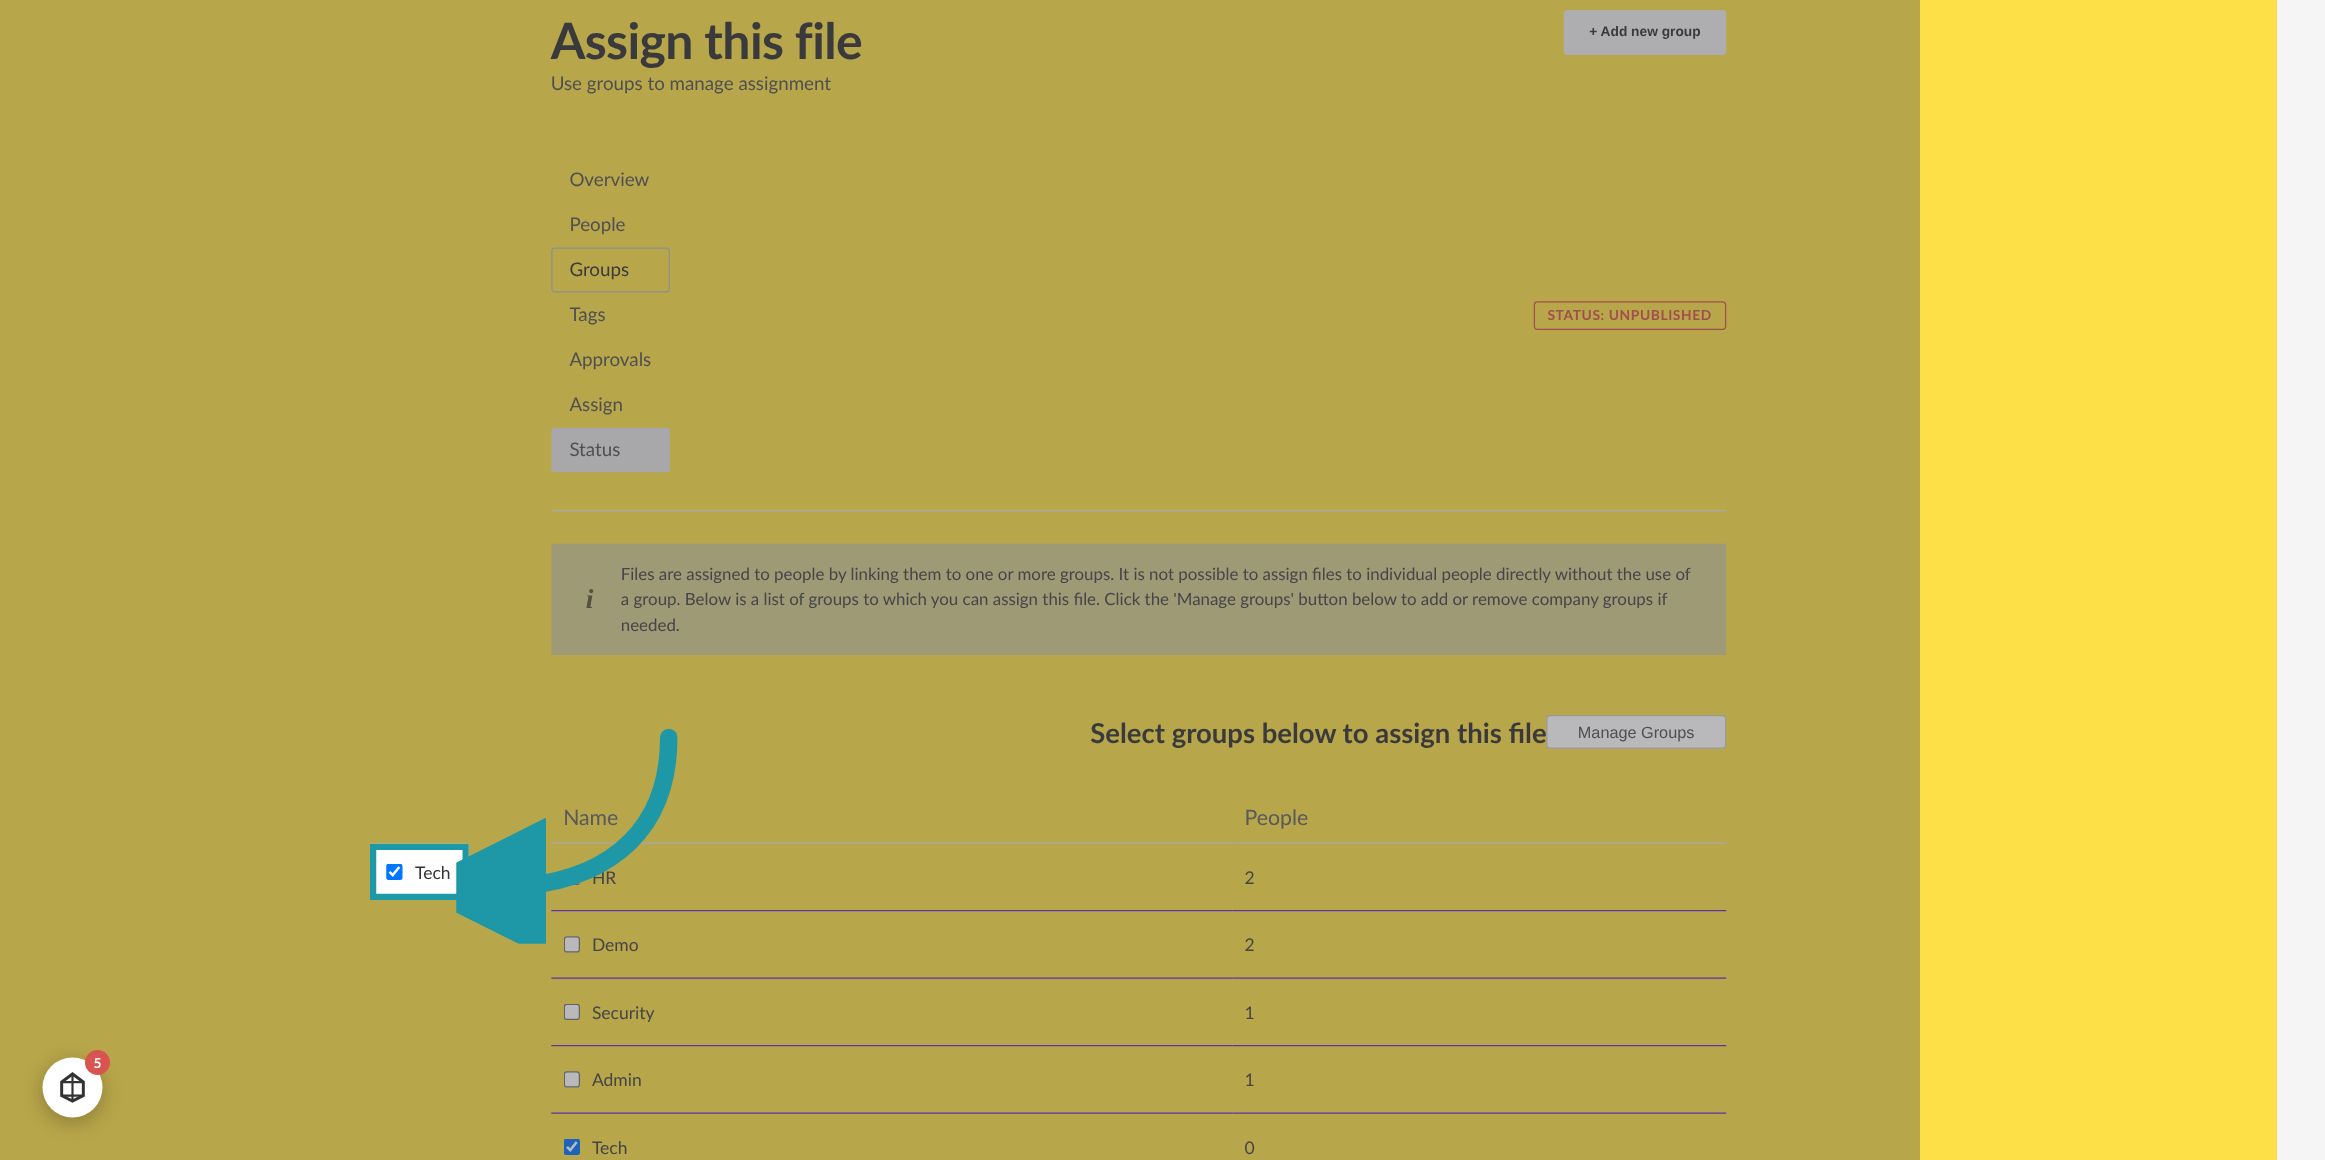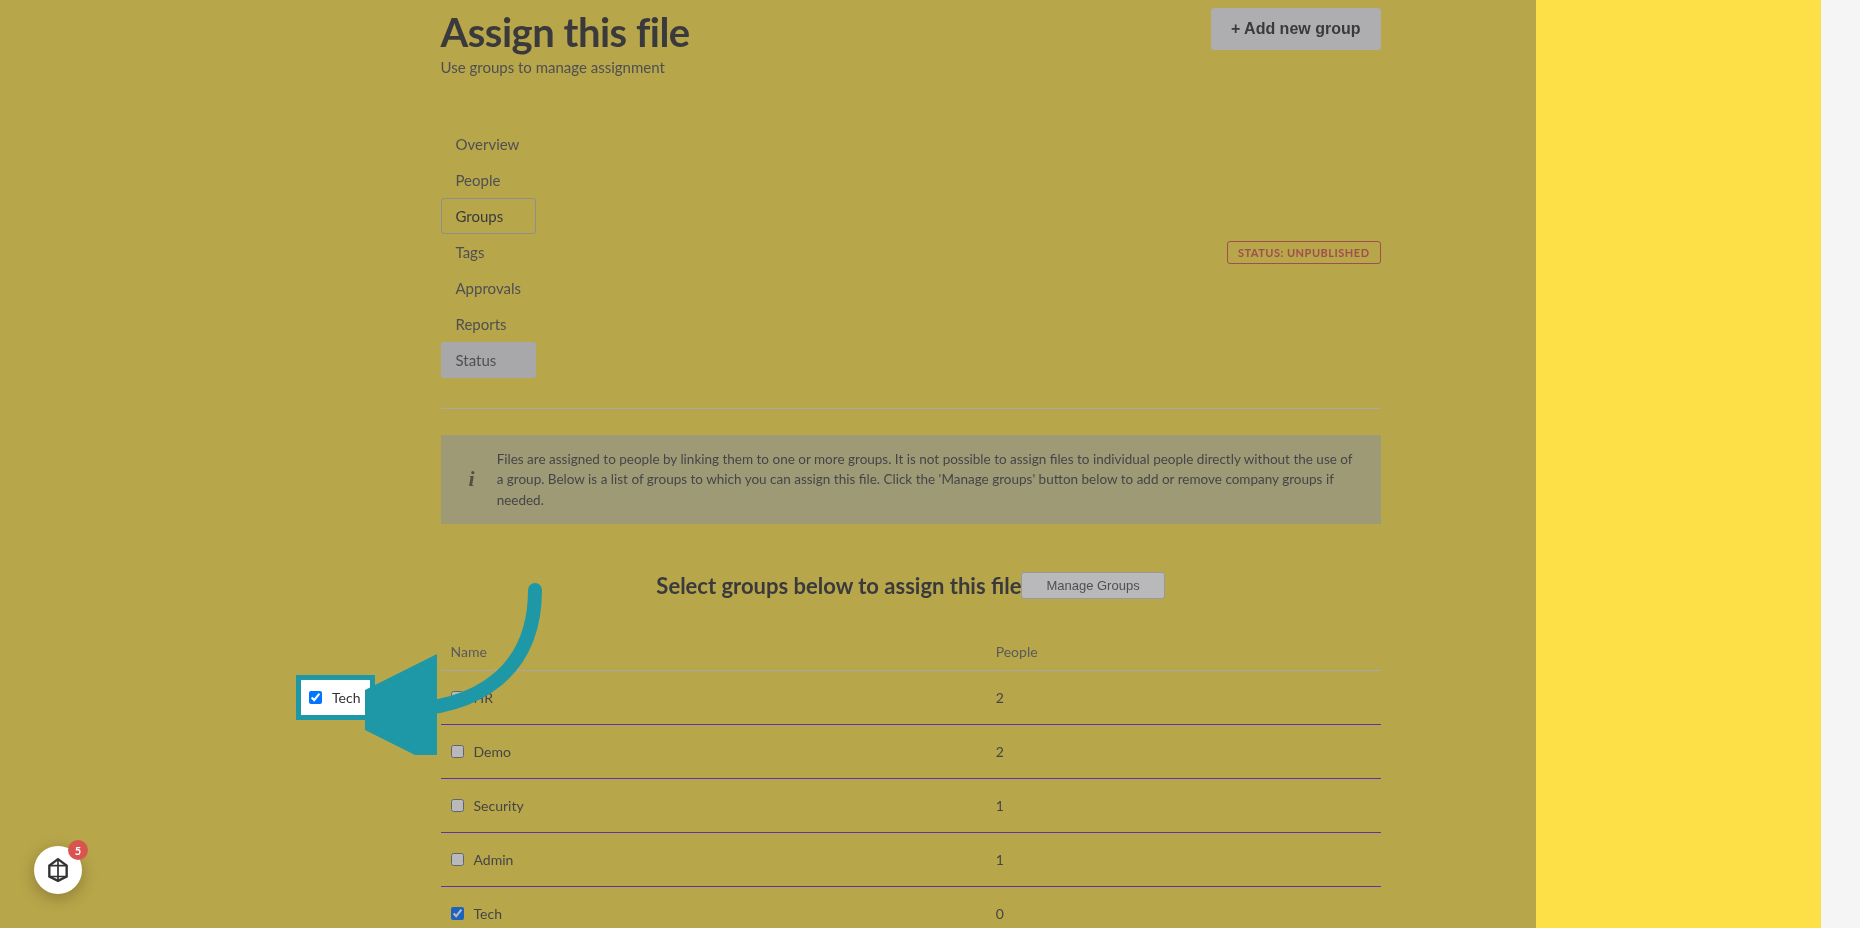--- a/index.html
+++ b/index.html
@@ -38,21 +38,21 @@
   }
   .page-subtitle {
     font-size: 15px;
     color: #555;
     margin-top: 2px;
   }
   .btn-add-group {
     background: #eee;
     border: none;
     color: #333;
-    font-size: 16px;
+    font-size: 11px;
     font-weight: 600;
     padding: 12px 20px;
     border-radius: 3px;
     cursor: pointer;
   }
   .tabs-row {
     display: flex;
     justify-content: space-between;
     align-items: center;
     margin-top: 50px;
@@ -107,21 +107,21 @@
     padding-left: 8px;
     padding-right: 4px;
   }
   .info-text {
     font-size: 13.5px;
     color: #444;
     line-height: 1.5;
   }
   .section-row {
     display: flex;
-    justify-content: center;
+    justify-content: flex-end;
     align-items: center;
     margin-top: 48px;
   }
   .section-title {
     font-size: 22px;
     font-weight: 700;
     color: #333;
   }
   .btn-manage {
     background: #fff;
@@ -133,21 +133,21 @@
     cursor: pointer;
   }
   table.groups {
     width: 100%;
     border-collapse: collapse;
     margin-top: 34px;
   }
   table.groups th {
     text-align: left;
     font-weight: 400;
-    font-size: 14px;
+    font-size: 17px;
     color: #666;
     padding: 10px 10px 10px 10px;
     border-bottom: 1px solid #e3e3e3;
   }
   table.groups td {
     padding: 18px 10px;
     border-bottom: 1px solid #6d28d9;
     font-size: 14px;
     color: #444;
   }
@@ -241,21 +241,21 @@
       <button class="btn-add-group">+ Add new group</button>
     </div>
 
     <div class="tabs-row">
       <div class="tabs" id="tabs">
           <div class="tab">Overview</div>
           <div class="tab">People</div>
           <div class="tab active">Groups</div>
           <div class="tab">Tags</div>
           <div class="tab">Approvals</div>
-          <div class="tab">Reports</div>
+          <div class="tab">Assign</div>
           <div class="tab status-tab">Status</div>
         </div>
       <span class="status-badge">STATUS: UNPUBLISHED</span>
     </div>
 
     <div class="info-banner">
       <span class="info-icon">i</span>
       <span class="info-text">Files are assigned to people by linking them to one or more groups. It is not possible to assign files to individual people directly without the use of a group. Below is a list of groups to which you can assign this file. Click the 'Manage groups' button below to add or remove company groups if needed.</span>
     </div>
 

